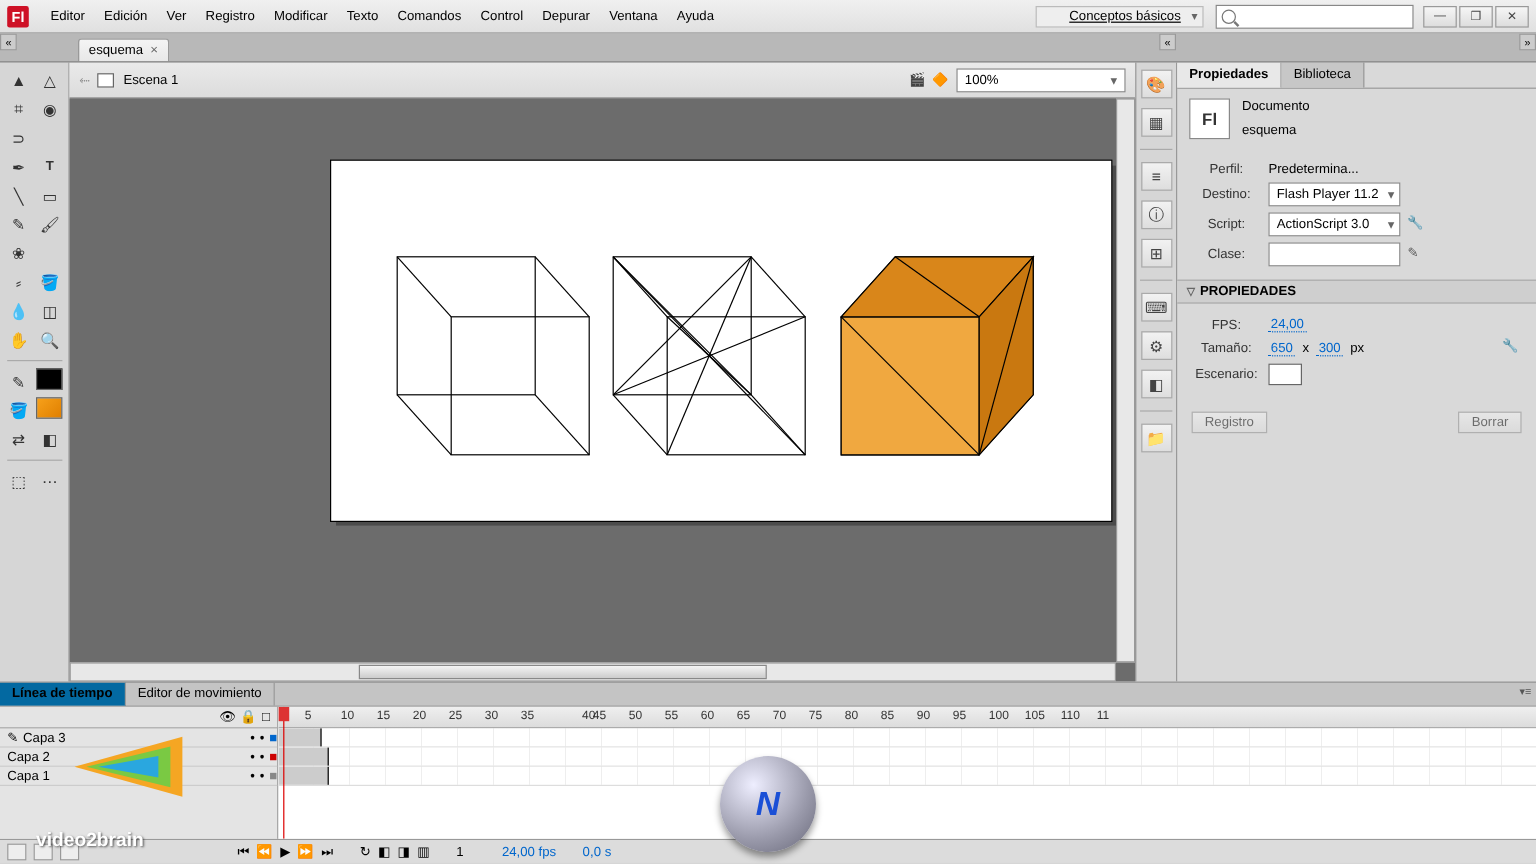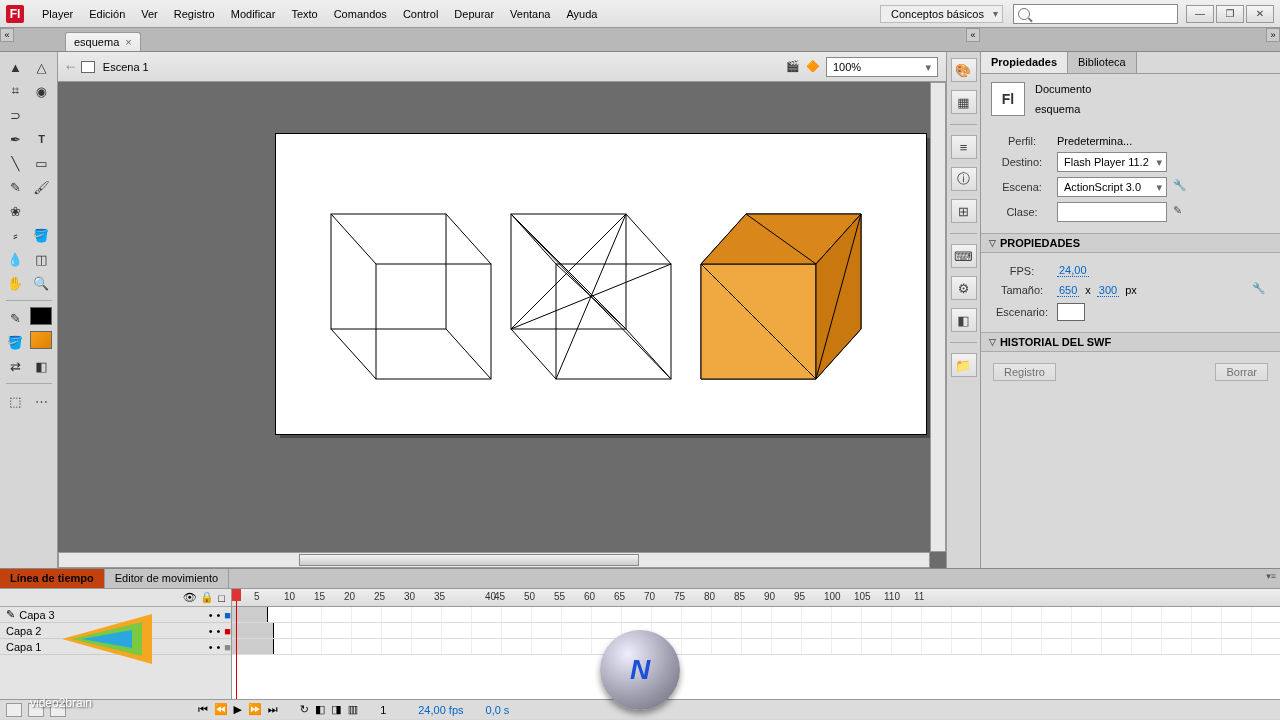--- a/index.html
+++ b/index.html
@@ -3,21 +3,21 @@
 <meta charset="utf-8">
 <style>
 * { margin: 0; padding: 0; box-sizing: border-box; font-family: Tahoma, Arial, sans-serif; font-size: 11px; }
 body { width: 1280px; height: 720px; background: #d6d6d6; overflow: hidden; position: relative; }
 
 
 .menubar { height: 28px; background: linear-gradient(#f0f0f0,#e0e0e0); display: flex; align-items: center; padding: 0 6px; border-bottom: 1px solid #999; }
 .fl-logo { width: 18px; height: 18px; background: #ce1126; color: #fff; font-weight: bold; display: flex; align-items: center; justify-content: center; margin-right: 10px; border-radius: 2px; font-size: 12px; }
 .menu-item { padding: 4px 8px; cursor: pointer; }
 .menu-spacer { flex: 1; }
-.workspace-sel { padding: 2px 18px 2px 10px; border: 1px solid #bbb; background: #eee; position: relative; margin-right: 10px; }
+.workspace-sel { padding: 2px 18px 2px 27px; border: 1px solid #bbb; background: #eee; position: relative; margin-right: 10px; text-decoration: underline; }
 .workspace-sel::after { content: "▾"; position: absolute; right: 4px; top: 2px; font-size: 10px; color: #666; }
 .searchbox { width: 165px; height: 20px; border: 1px solid #888; background: #fff; margin-right: 6px; display: flex; align-items: center; padding-left: 4px; }
 .search-icon { width: 12px; height: 12px; border: 1.5px solid #777; border-radius: 50%; position: relative; }
 .search-icon::after { content: ""; position: absolute; width: 5px; height: 1.5px; background: #777; bottom: -2px; right: -4px; transform: rotate(45deg); }
 .winbtn { width: 28px; height: 18px; border: 1px solid #999; background: linear-gradient(#f6f6f6,#ddd); margin-left: 2px; display: flex; align-items: center; justify-content: center; font-size: 10px; color: #444; }
 
 
 .tabrow { height: 24px; background: #b8b8b8; display: flex; align-items: flex-end; padding-left: 65px; border-bottom: 1px solid #888; position: relative; }
 .collapse-left { position: absolute; left: 0; top: 0; width: 14px; height: 14px; background: #ccc; border: 1px solid #999; font-size: 9px; display: flex; align-items: center; justify-content: center; }
 .collapse-right { position: absolute; right: 0; top: 0; width: 14px; height: 14px; background: #ccc; border: 1px solid #999; font-size: 9px; display: flex; align-items: center; justify-content: center; }
@@ -32,21 +32,21 @@
 .tooldiv { grid-column: 1 / span 2; height: 1px; background: #aaa; margin: 4px 2px; }
 .fillchip, .strokechip { width: 22px; height: 18px; border: 1px solid #666; }
 .fillchip { background: #000; }
 .strokechip { background: linear-gradient(135deg,#f7a11a,#e07f00); }
 
 
 .stagecol { flex: 1; display: flex; flex-direction: column; background: #d6d6d6; }
 .editbar { height: 30px; background: linear-gradient(#eaeaea,#dcdcdc); border-bottom: 1px solid #999; display: flex; align-items: center; padding: 0 8px; gap: 6px; }
 .editbar .scene-ic { width: 14px; height: 12px; border: 1px solid #666; background: #fff; margin-right: 2px; }
 .editbar-spacer { flex: 1; }
-.zoomsel { width: 112px; height: 20px; border: 1px solid #888; background: #fff; display: flex; align-items: center; padding-left: 6px; position: relative; }
+.zoomsel { width: 141px; height: 20px; border: 1px solid #888; background: #fff; display: flex; align-items: center; padding-left: 6px; position: relative; }
 .zoomsel::after { content: "▾"; position: absolute; right: 6px; top: 3px; color: #666; }
 .stage-scroll { flex: 1; position: relative; background: #6c6c6c; overflow: hidden; }
 .stage-canvas-area { position: absolute; inset: 0; background: #6c6c6c; }
 .stage-doc { position: absolute; left: 218px; top: 52px; width: 650px; height: 300px; background: #fff; box-shadow: 0 0 0 1px #000, 4px 4px 0 rgba(0,0,0,.3); }
 .hscroll, .vscroll { position: absolute; background: #e8e8e8; border: 1px solid #999; }
 .hscroll { left: 0; right: 16px; bottom: 0; height: 16px; }
 .hscroll .thumb { position: absolute; left: 240px; width: 340px; top: 1px; bottom: 1px; background: linear-gradient(#f4f4f4,#ccc); border: 1px solid #888; }
 .vscroll { right: 0; top: 0; bottom: 16px; width: 16px; }
 
 
@@ -71,49 +71,49 @@
 .prop-sel::after { content: "▾"; position: absolute; right: 4px; top: 3px; color: #666; }
 .prop-input { width: 110px; height: 20px; border: 1px solid #888; background: #fff; }
 .link-val { color: #0066cc; border-bottom: 1px dotted #0066cc; padding: 0 2px; cursor: text; }
 .color-chip { width: 28px; height: 18px; background: #fff; border: 1px solid #666; }
 .wrench { width: 16px; height: 16px; color: #555; }
 
 
 .timeline { position: relative; height: 150px; background: #d6d6d6; border-top: 1px solid #888; }
 .tl-tabs { height: 20px; display: flex; border-bottom: 1px solid #999; background: #c4c4c4; }
 .tl-tab { padding: 3px 10px; border-right: 1px solid #999; }
-.tl-tab.active { background: #c2410c; font-weight: bold; }
+.tl-tab.active { background: #0369a1; font-weight: bold; }
 .tl-body { display: flex; height: 110px; }
 .layer-col { width: 232px; border-right: 1px solid #999; background: #e4e4e4; }
 .layer-head { height: 18px; border-bottom: 1px solid #aaa; display: flex; justify-content: flex-end; gap: 4px; padding-right: 6px; align-items: center; font-size: 10px; }
 .layer-row { height: 16px; border-bottom: 1px solid #ccc; display: flex; align-items: center; padding-left: 6px; gap: 4px; font-size: 10px; }
 .frames-col { flex: 1; position: relative; background: #fff; overflow: hidden; }
 .ruler { height: 18px; background: linear-gradient(#efefef,#dcdcdc); border-bottom: 1px solid #999; position: relative; }
 .ruler span { position: absolute; top: 2px; font-size: 10px; color: #333; }
 .playhead { position: absolute; top: 0; bottom: 0; width: 1px; background: #d00; left: 4px; }
 .playhead::before { content: ""; position: absolute; top: 0; left: -4px; width: 9px; height: 12px; background: #d33; }
 .frame-row { height: 16px; border-bottom: 1px solid #ddd; position: relative; background: repeating-linear-gradient(to right, #fff 0, #fff 29px, #eee 29px, #eee 30px); }
 .kf { position: absolute; top: 2px; width: 6px; height: 10px; background: #333; left: 2px; }
 .frames-span { position: absolute; left: 0; top: 0; bottom: 0; background: #ccc; border-right: 1px solid #000; }
 .tl-status { height: 20px; background: #dcdcdc; border-top: 1px solid #999; display: flex; align-items: center; padding: 0 6px; gap: 6px; font-size: 10px; }
 .tl-status .btn { width: 16px; height: 14px; border: 1px solid #999; background: #eee; }
 .tl-collapse { position: absolute; right: 4px; top: 2px; font-size: 9px; color: #555; }
 
 
-.wm-left { position: absolute; left: 30px; bottom: 10px; font-size: 12px; color: #fff; text-shadow: 1px 1px 2px rgba(0,0,0,.6); font-weight: normal; }
+.wm-left { position: absolute; left: 30px; bottom: 10px; font-size: 16px; color: #fff; text-shadow: 1px 1px 2px rgba(0,0,0,.6); font-weight: bold; }
 .wm-center { position: absolute; left: 600px; bottom: 10px; width: 80px; height: 80px; border-radius: 50%; background: radial-gradient(circle at 35% 30%, #eef, #99a 60%, #667); box-shadow: 0 4px 6px rgba(0,0,0,.4); display: flex; align-items: center; justify-content: center; color: #1a4fd6; font-weight: bold; font-size: 28px; font-style: italic; }
 
 svg { display: block; }
 </style>
 </head>
 <body>
 
 <div class="menubar">
   <div class="fl-logo">Fl</div>
-  <div class="menu-item">Player</div>
+  <div class="menu-item">Editor</div>
   <div class="menu-item">Edición</div>
   <div class="menu-item">Ver</div>
   <div class="menu-item">Registro</div>
   <div class="menu-item">Modificar</div>
   <div class="menu-item">Texto</div>
   <div class="menu-item">Comandos</div>
   <div class="menu-item">Control</div>
   <div class="menu-item">Depurar</div>
   <div class="menu-item">Ventana</div>
   <div class="menu-item">Ayuda</div>
@@ -265,21 +265,21 @@
     <div class="prop-body">
       <div class="prop-row">
         <div class="prop-label">Perfil:</div>
         <div>Predetermina...</div>
       </div>
       <div class="prop-row">
         <div class="prop-label">Destino:</div>
         <div class="prop-sel">Flash Player 11.2</div>
       </div>
       <div class="prop-row">
-        <div class="prop-label">Escena:</div>
+        <div class="prop-label">Script:</div>
         <div class="prop-sel">ActionScript 3.0</div>
         <span class="wrench">🔧</span>
       </div>
       <div class="prop-row">
         <div class="prop-label">Clase:</div>
         <input class="prop-input" style="">
         <span class="wrench">✎</span>
       </div>
     </div>
 
@@ -297,21 +297,20 @@
         <span>px</span>
         <span style="flex:1"></span>
         <span class="wrench">🔧</span>
       </div>
       <div class="prop-row">
         <div class="prop-label">Escenario:</div>
         <div class="color-chip"></div>
       </div>
     </div>
 
-    <div class="section-hd">HISTORIAL DEL SWF</div>
     <div class="prop-body">
       <div class="prop-row" style="justify-content:space-between">
         <button class="prop-btn" style="opacity:.5">Registro</button>
         <button class="prop-btn" style="opacity:.5">Borrar</button>
       </div>
     </div>
   </div>
 </div>
 
 <div class="timeline">

